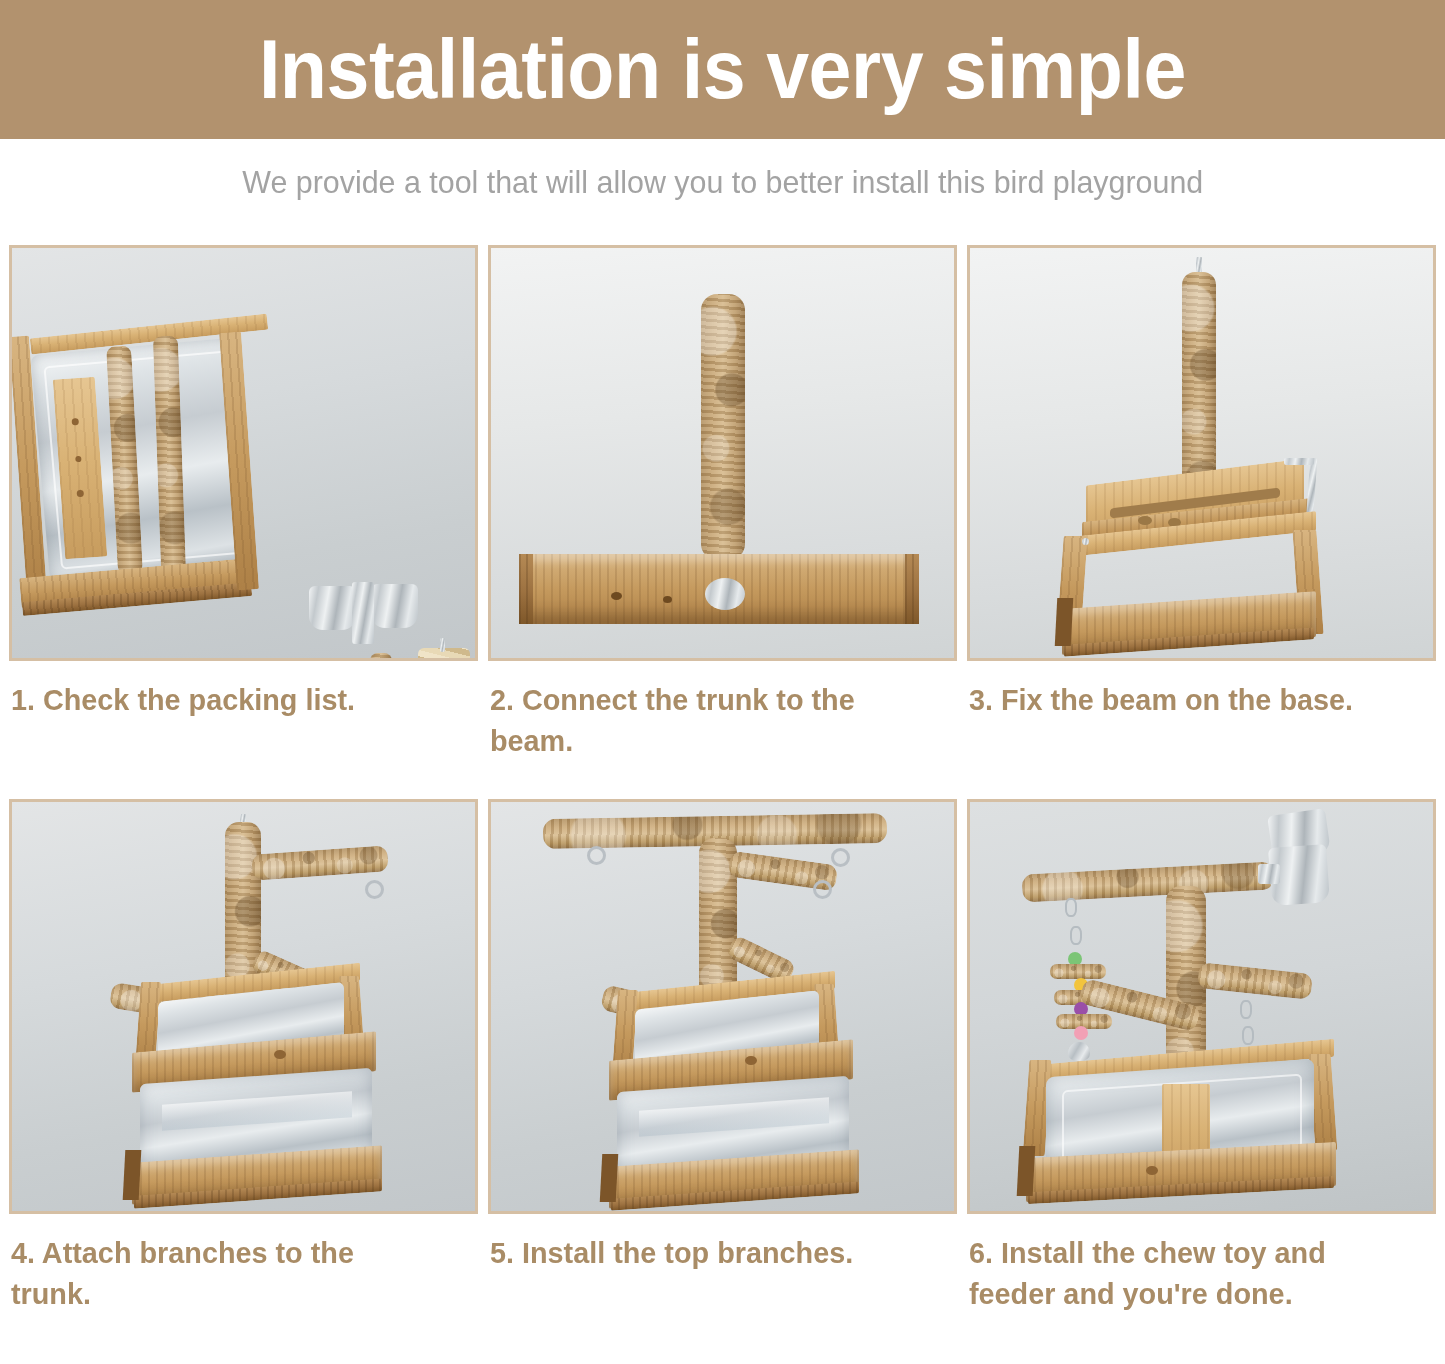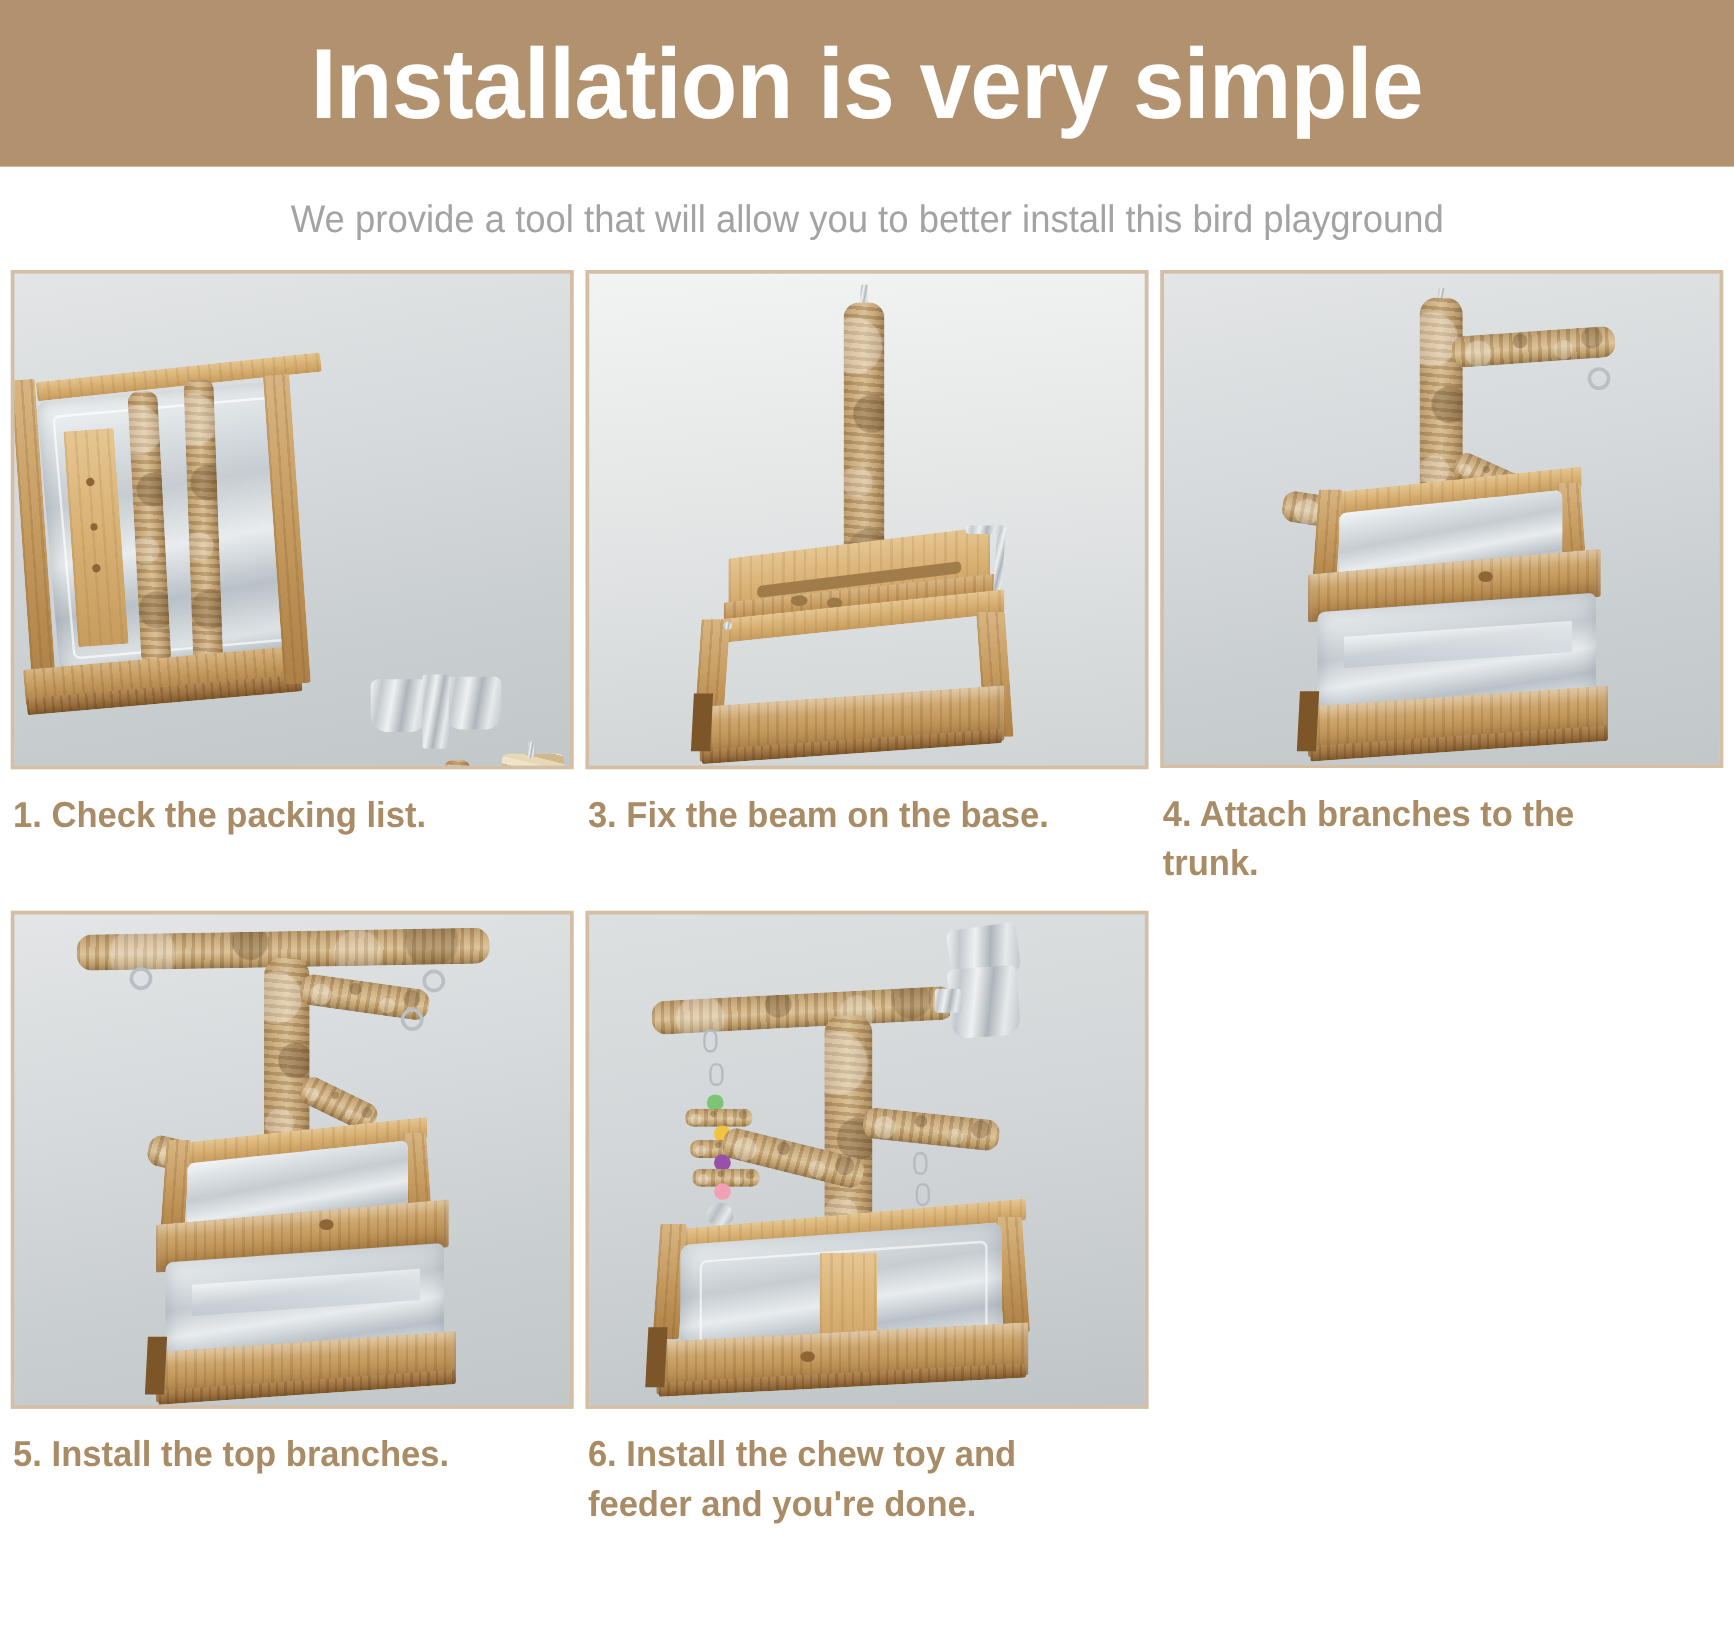--- a/index.html
+++ b/index.html
@@ -57,21 +57,21 @@
   
   .steps-grid {
     width: 1445px;
     padding: 0 9px;
     box-sizing: border-box;
     display: grid;
     grid-template-columns: 469px 469px 469px;
     column-gap: 10px;
     row-gap: 0px;
   }
-  .step-cell { width: 403px; }
+  .step-cell { width: 403px; margin-top: 20px; }
 
   .photo-frame {
     width: 469px;
     box-sizing: border-box;
     border: 3px solid #d5bfa4;
     background: #cfd3d4;
     position: relative;
     overflow: hidden;
   }
   .photo-frame.r1 { height: 416px; }
@@ -216,20 +216,35 @@
                background:
                  repeating-linear-gradient(14deg, #e8d9b6 0 6px, #cfb98c 6px 12px, #f0e4c8 12px 18px),
                  linear-gradient(180deg,#ecdfc0,#d5c094);"></div>
         <div class="obj steel" style="left:428px;top:390px;width:5px;height:14px;border-radius:2px;"></div>
 
       </div>
     </div>
     <div class="caption">1. Check the packing list.</div>
   </div>
 
+  <div class="step-cell">
+    <div class="photo-frame r1">
+      <div class="scene bright">
+        <div class="obj bark" style="left:210px;top:46px;width:44px;height:266px;border-radius:16px;"></div>
+        <div class="obj wood-mid" style="left:28px;top:306px;width:400px;height:70px;border-radius:3px;
+                    box-shadow:inset 0 7px 10px rgba(255,255,255,.35), inset 0 -10px 14px rgba(70,45,18,.32);"></div>
+        <div class="obj wood-dark" style="left:28px;top:306px;width:14px;height:70px;"></div>
+        <div class="obj wood-dark" style="left:414px;top:306px;width:14px;height:70px;"></div>
+        <div class="obj steel" style="left:214px;top:330px;width:40px;height:32px;border-radius:50%;"></div>
+        <div class="obj" style="left:120px;top:344px;width:11px;height:8px;border-radius:50%;background:#6e4a20;"></div>
+        <div class="obj" style="left:172px;top:348px;width:9px;height:7px;border-radius:50%;background:#6e4a20;"></div>
+      </div>
+    </div>
+    <div class="caption">2. Connect the trunk to the beam.</div>
+  </div>
 
   <div class="step-cell">
     <div class="photo-frame r1">
       <div class="scene bright">
         <div class="obj steel" style="left:226px;top:9px;width:6px;height:18px;border-radius:1px;"></div>
         <div class="obj bark" style="left:212px;top:24px;width:34px;height:258px;border-radius:13px;"></div>
 
         <div class="obj wood-pale" style="left:116px;top:224px;width:218px;height:58px;transform:skewY(-7deg);border-radius:2px;"></div>
         <div class="obj wood-mid" style="left:112px;top:262px;width:228px;height:22px;transform:skewY(-6deg);border-radius:2px;"></div>
         <div class="obj wood-pale" style="left:140px;top:250px;width:170px;height:10px;transform:skewY(-7deg);

